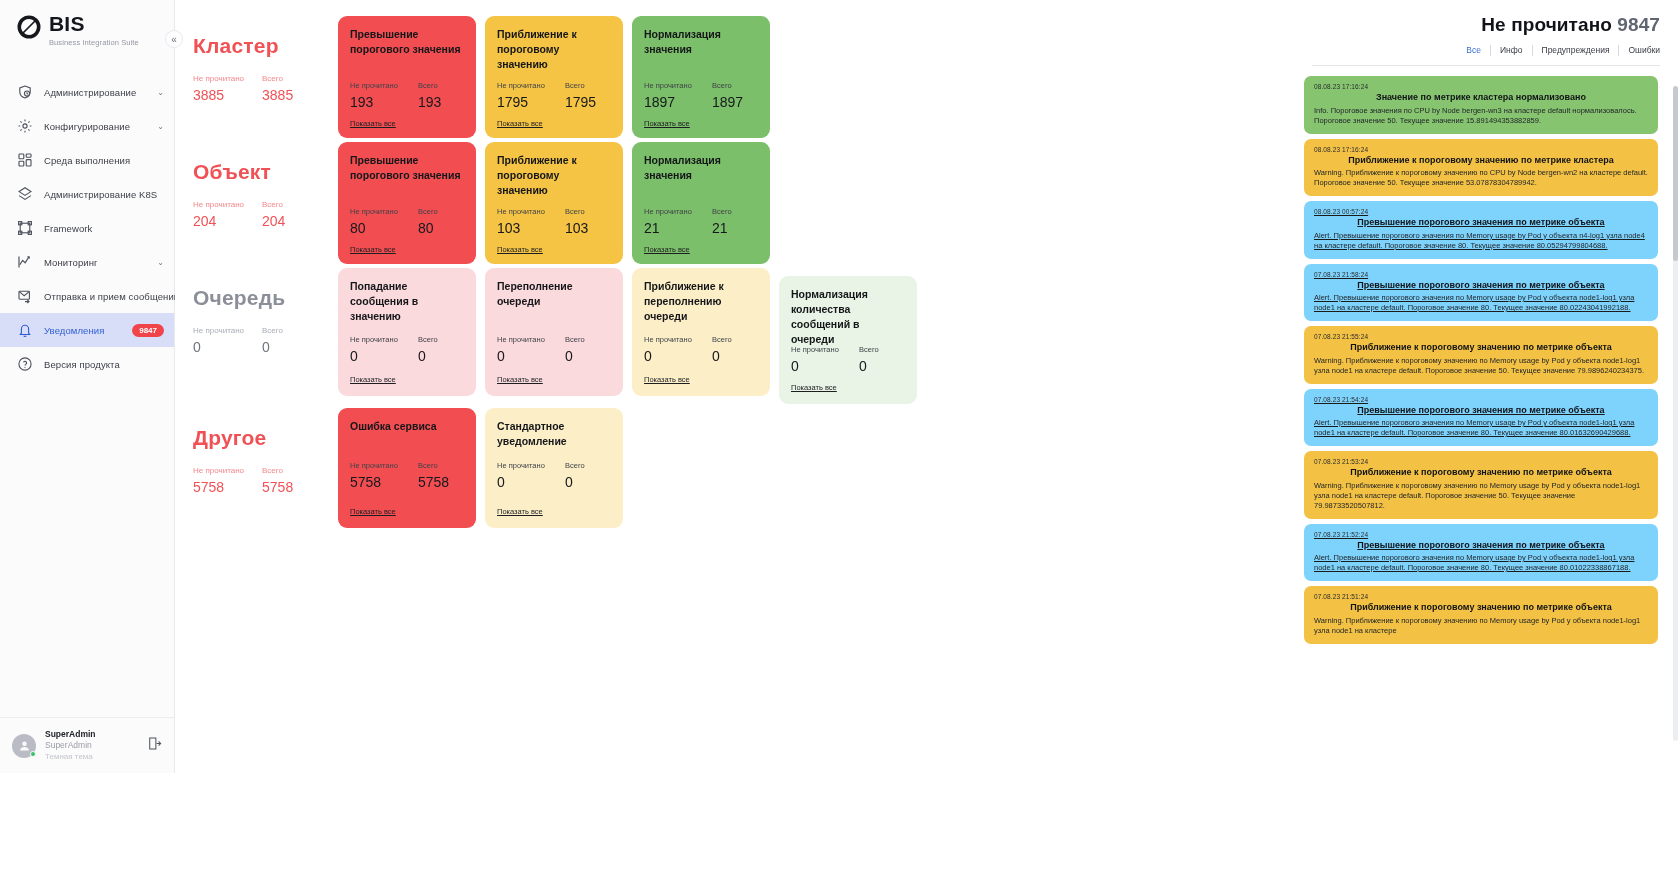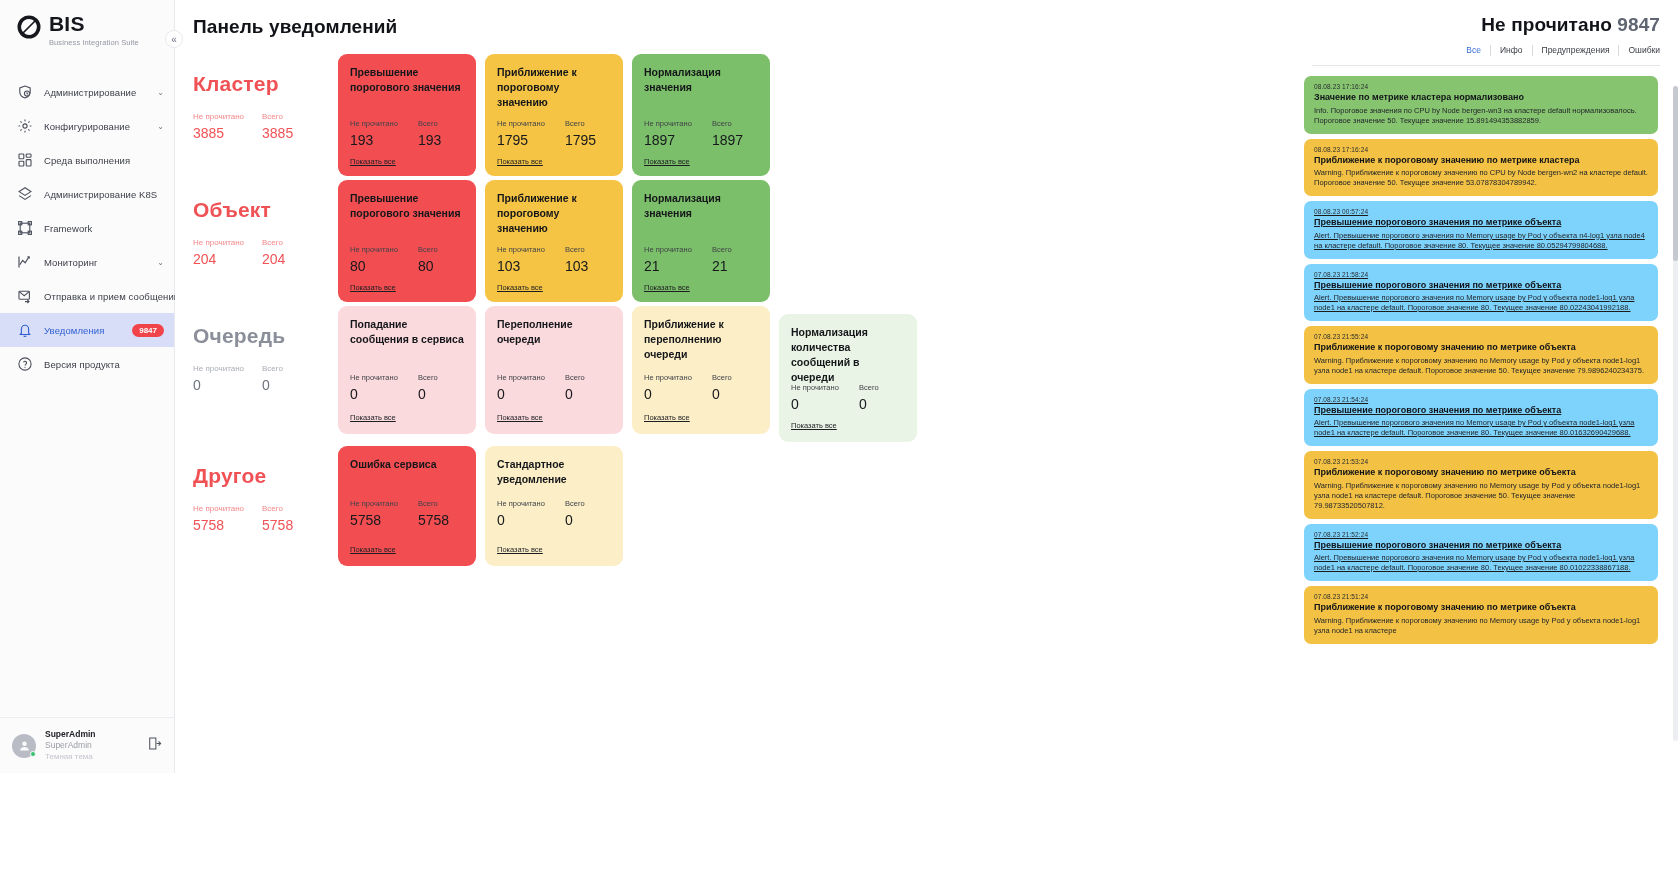--- a/index.html
+++ b/index.html
@@ -207,21 +207,21 @@
   }
   .notif {
     border-radius: 7px;
     padding: 7px 10px 8px 10px;
     margin-bottom: 5px;
   }
   .n-green { background: #86c46f; }
   .n-amber { background: #f3c143; }
   .n-red   { background: #7dd3fc; text-decoration: underline; }
   .n-time { font-size: 6.5px; color: #2b2d31; margin-bottom: 2px; letter-spacing: .1px; }
-  .n-title { font-size: 9px; font-weight: bold; color: #111318; line-height: 11.5px; margin-bottom: 2px; }
+  .n-title { font-size: 9px; font-weight: bold; color: #111318; line-height: 11.5px; margin-bottom: 2px; text-align: center; }
   .n-body { font-size: 7.5px; color: #23262b; line-height: 10px; }
 
   .scrollbar {
     position: absolute;
     right: 2px; top: 86px;
     width: 5px; height: 655px;
     background: #eceef1; border-radius: 3px;
   }
   .scrollbar .thumb {
     width: 5px; height: 175px; background: #c6c9d0; border-radius: 3px;
@@ -357,21 +357,20 @@
     <span class="logout">
       <svg viewBox="0 0 22 22" width="15" height="15" fill="none" stroke="#4d515c" stroke-width="1.5">
         <path d="M4 3h9v16H4z"></path>
           <path d="M14 11h6M17 8l3 3-3 3"></path>
       </svg>
     </span>
   </div>
 </aside>
 
 <main class="main">
-  <h1 class="page-title">Панель уведомлений</h1>
   <div id="groups">
       <div class="group-row row-cluster">
         <div class="group-head">
           <div class="group-name red">Кластер</div>
           <div class="counts">
             <div class="count-col first">
               <span class="count-label red">Не прочитано</span>
               <span class="count-value red">3885</span>
             </div>
             <div class="count-col">
@@ -493,21 +492,21 @@
               <span class="count-value grey">0</span>
             </div>
             <div class="count-col">
               <span class="count-label grey">Всего</span>
               <span class="count-value grey">0</span>
             </div>
           </div>
         </div>
         <div class="cards">
           <div class="card c-pink tall3">
-            <div class="card-title">Попадание сообщения в сервиса</div>
+            <div class="card-title">Попадание сообщения в значению</div>
             <div class="counts">
               <div class="count-col first">
                 <span class="count-label">Не прочитано</span>
                 <span class="count-value">0</span>
               </div>
               <div class="count-col">
                 <span class="count-label">Всего</span>
                 <span class="count-value">0</span>
               </div>
             </div>

